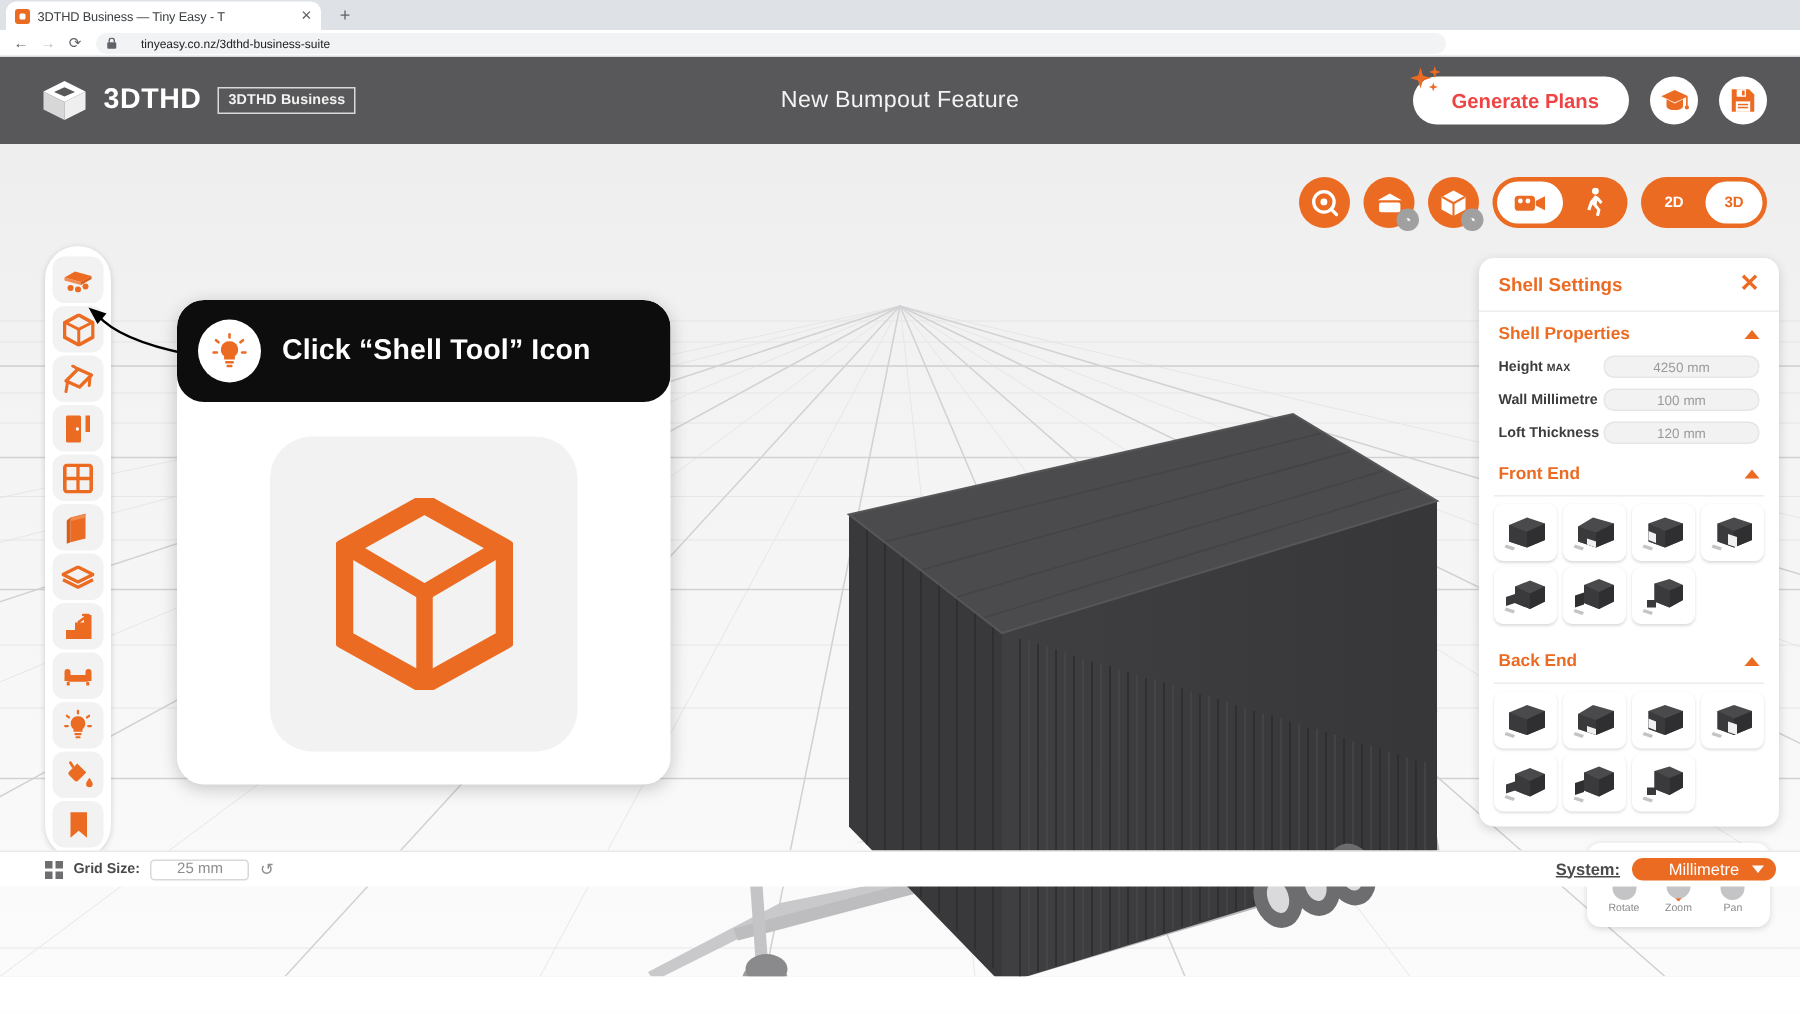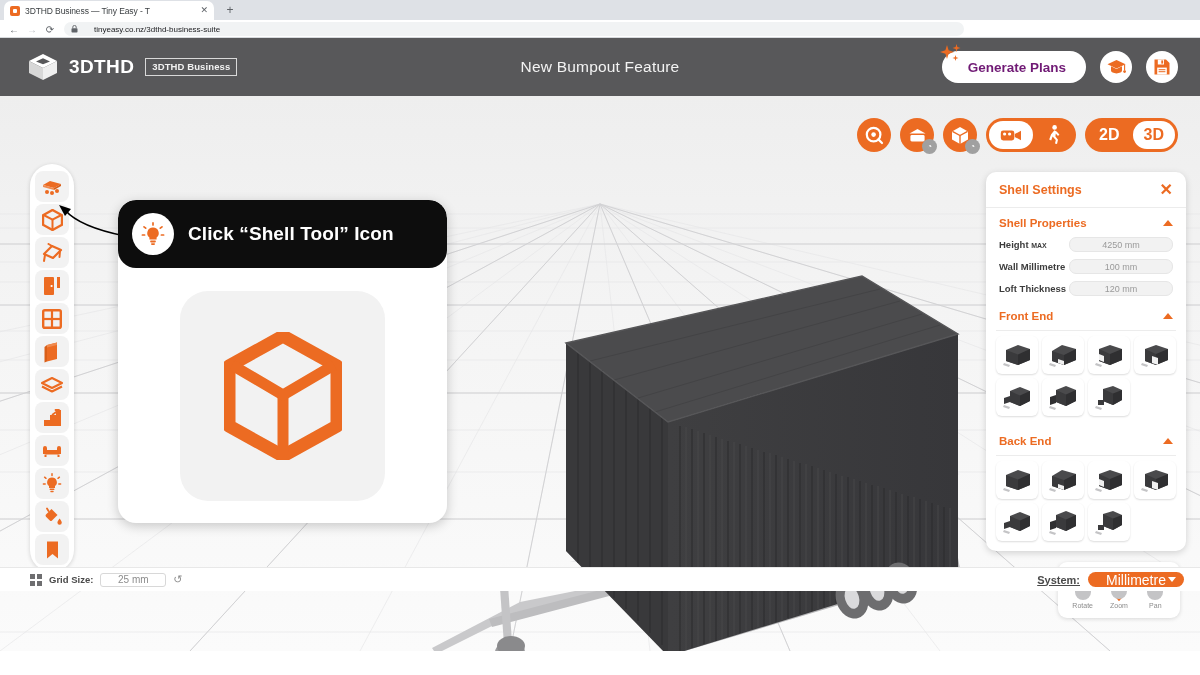--- a/index.html
+++ b/index.html
@@ -81,21 +81,21 @@
   }
   .header-title {
     position: absolute; left: 0; right: 0; text-align: center;
     font-size: 15.5px; color: #f3f3f3; letter-spacing: 0.2px; pointer-events: none;
   }
   .header-right {
     position: absolute; right: 22px; display: flex; align-items: center; gap: 14px;
   }
   .btn-generate {
     position: relative; height: 32px; background: #ffffff; border-radius: 18px;
-    border: none; padding: 0 20px 0 26px; color: #701a75;
+    border: none; padding: 0 20px 0 26px; color: #ef4444;
     font-size: 13.5px; font-weight: bold; font-family: "Liberation Sans", sans-serif;
     cursor: pointer; display: flex; align-items: center;
   }
   .sparkles { position: absolute; left: -6px; top: -8px; width: 28px; height: 26px; }
   .circle-btn {
     width: 32px; height: 32px; border-radius: 50%; background: #ffffff;
     border: none; display: flex; align-items: center; justify-content: center;
     cursor: pointer; padding: 0;
   }
 
@@ -138,21 +138,21 @@
     border-radius: 50%; background: #a0a0a0; color: #fff; font-size: 8px;
     display: flex; align-items: center; justify-content: center;
   }
   .pill-toggle {
     height: 34px; border-radius: 17px; background: #ec6b22;
     display: flex; align-items: center; padding: 3px; gap: 2px; cursor: pointer;
   }
   .pill-seg {
     height: 28px; min-width: 38px; border-radius: 14px;
     display: flex; align-items: center; justify-content: center;
-    font-size: 16px; font-weight: bold; color: #ffffff; padding: 0 11px;
+    font-size: 10px; font-weight: bold; color: #ffffff; padding: 0 11px;
   }
   .pill-seg.active { background: #ffffff; color: #ec6b22; }
 
   
   .right-panel {
     position: absolute; right: 14px; top: 76px; width: 200px;
     background: #ffffff; border-radius: 10px;
     box-shadow: 0 2px 7px rgba(0,0,0,0.16); overflow: hidden;
   }
   .panel-head {
@@ -244,21 +244,21 @@
   .reset-icon { color: #8c8c8c; font-size: 11px; cursor: pointer; }
   .system-group {
     position: absolute; right: 16px; display: flex; align-items: center; gap: 8px;
   }
   .system-label { font-size: 11px; color: #4a4a4a; font-weight: bold; text-decoration: underline; }
   .system-select {
     width: 96px; height: 15px; background: #ec6b22; border-radius: 8px;
     display: flex; align-items: center; justify-content: center;
     position: relative; cursor: pointer;
   }
-  .system-select .val { color: #ffffff; font-size: 14px; }
+  .system-select .val { color: #ffffff; font-size: 11px; }
   .system-select .dd {
     position: absolute; right: 8px; width: 0; height: 0;
     border-left: 4px solid transparent; border-right: 4px solid transparent;
     border-top: 5px solid #ffffff;
   }
 </style>
 </head>
 <body>
 
 <div id="app">

